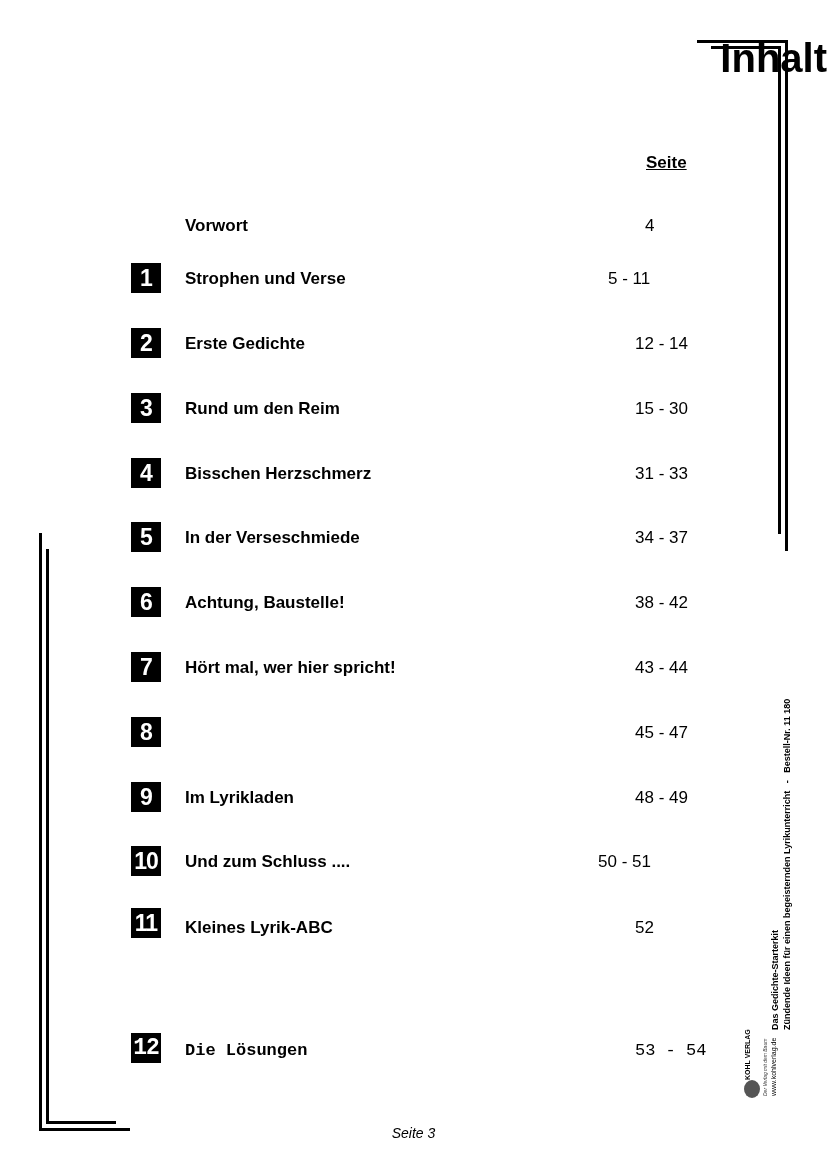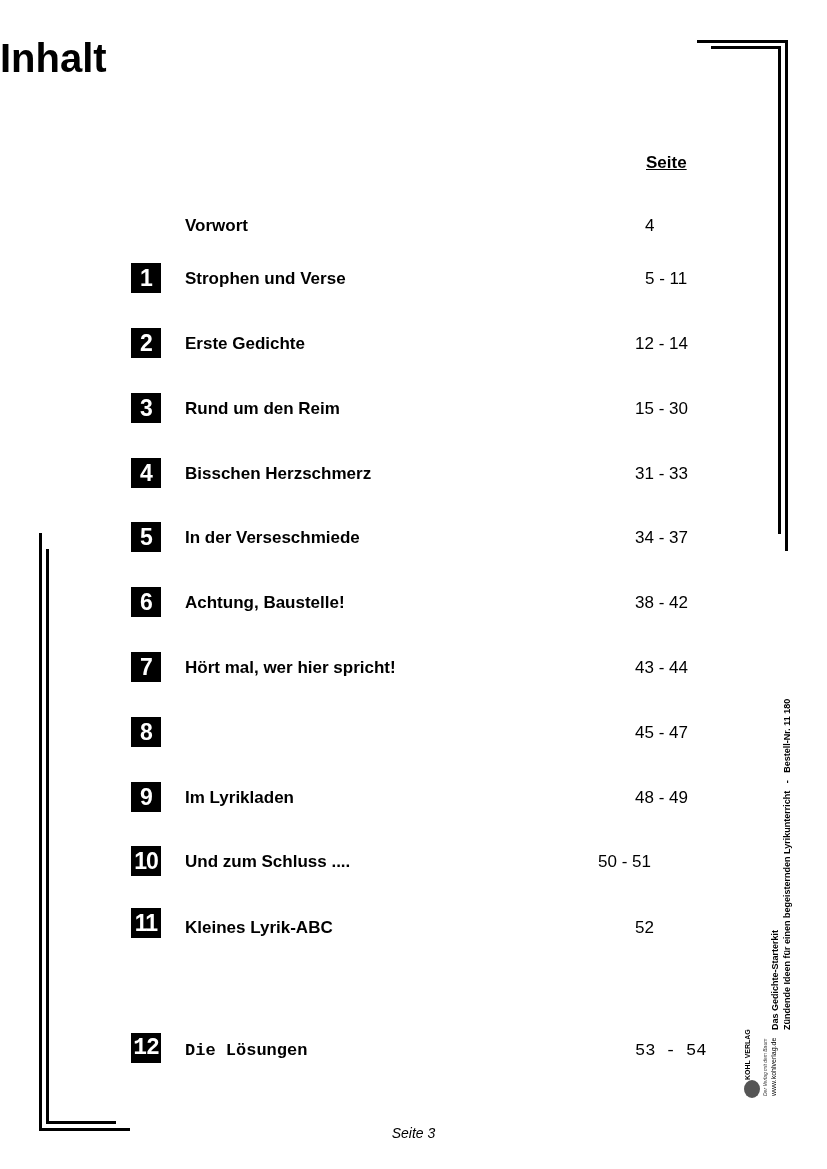--- a/index.html
+++ b/index.html
@@ -1,19 +1,19 @@
 <!DOCTYPE html>
 <html><head>
 <meta charset="utf-8">
 <style>
   html, body { margin:0; padding:0; background:#fff; }
   body { width:827px; height:1169px; position:relative; overflow:hidden;
          font-family:"Liberation Sans", sans-serif; color:#000; }
   .line { position:absolute; background:#000; }
-  .title { position:absolute; left:0; width:827px; top:34px; text-align:left;
+  .title { position:absolute; left:0; width:827px; top:34px; text-align:right;
            font-size:40px; font-weight:bold; line-height:48px; }
   .seite-head { position:absolute; left:646px; top:153px; font-size:17px; font-weight:bold;
                 text-decoration:underline; line-height:20px; }
   .row { position:absolute; left:0; width:827px; height:32px;padding-left:11px; }
   .num { position:absolute; left:131px; width:30px; height:30px; background:#000; color:#fff;
          font-weight:bold; font-size:23px; line-height:30px; text-align:center; letter-spacing:-1px; }
   .label { position:absolute; left:185px; font-size:17px; font-weight:bold; line-height:20px; top:6px; }
   .pages { position:absolute; font-size:17px; line-height:20px; top:6px; }
   .footer { position:absolute; left:0; width:827px; top:1125px; text-align:center;
             font-size:14px; font-style:italic; }
@@ -34,21 +34,21 @@
 <div class="seite-head">Seite</div>
 
 <div class="row" style="top:210px;">
   <span class="label">Vorwort</span>
   <span class="pages" style="left:645px;">4</span>
 </div>
 
 <div class="row" style="top:263px;">
   <span class="num">1</span>
   <span class="label">Strophen und Verse</span>
-  <span class="pages" style="left:645px;">5 - 11</span>
+  <span class="pages" style="left:608px;">5 - 11</span>
 </div>
 <div class="row" style="top:328px;">
   <span class="num">2</span>
   <span class="label">Erste Gedichte</span>
   <span class="pages" style="left:635px;">12 - 14</span>
 </div>
 <div class="row" style="top:393px;">
   <span class="num">3</span>
   <span class="label">Rund um den Reim</span>
   <span class="pages" style="left:635px;">15 - 30</span>

